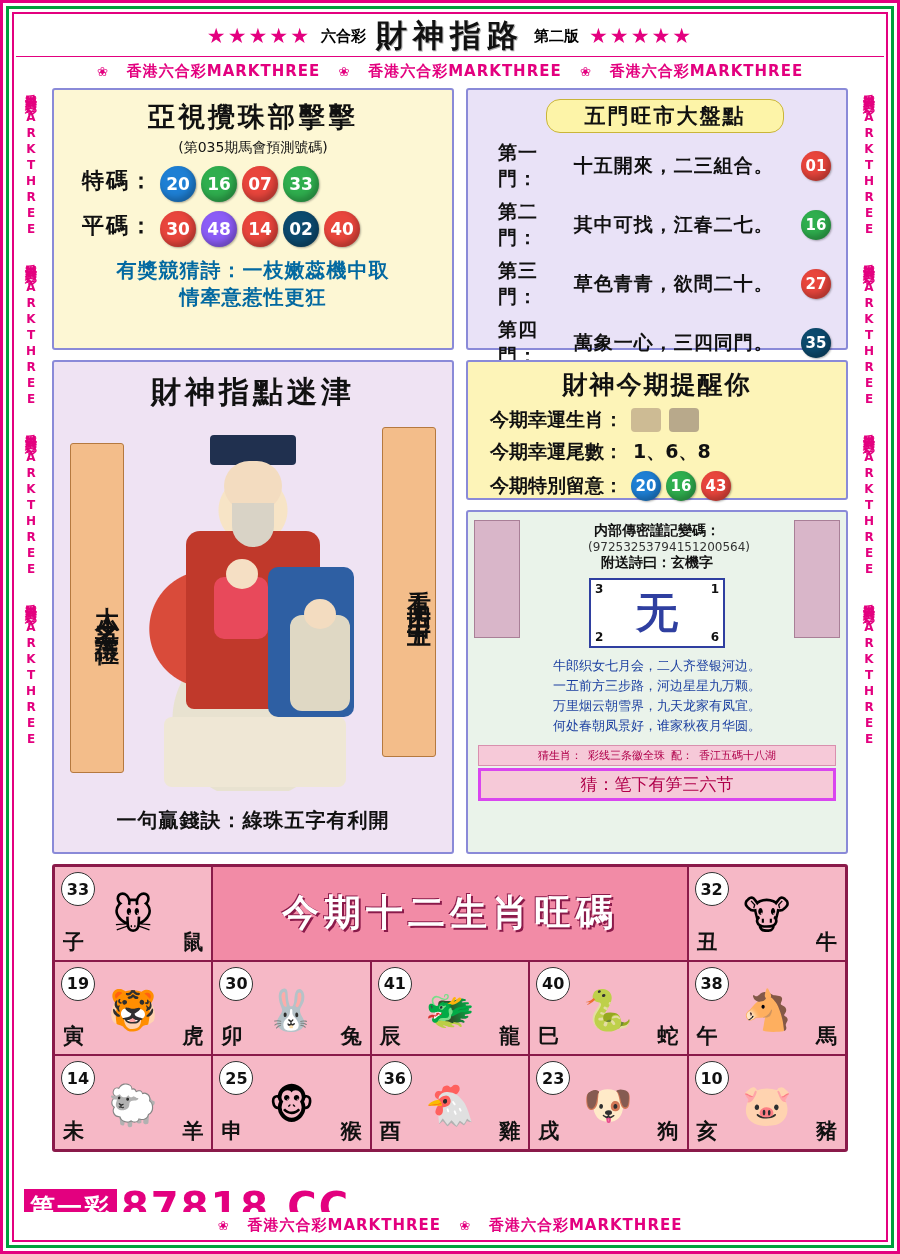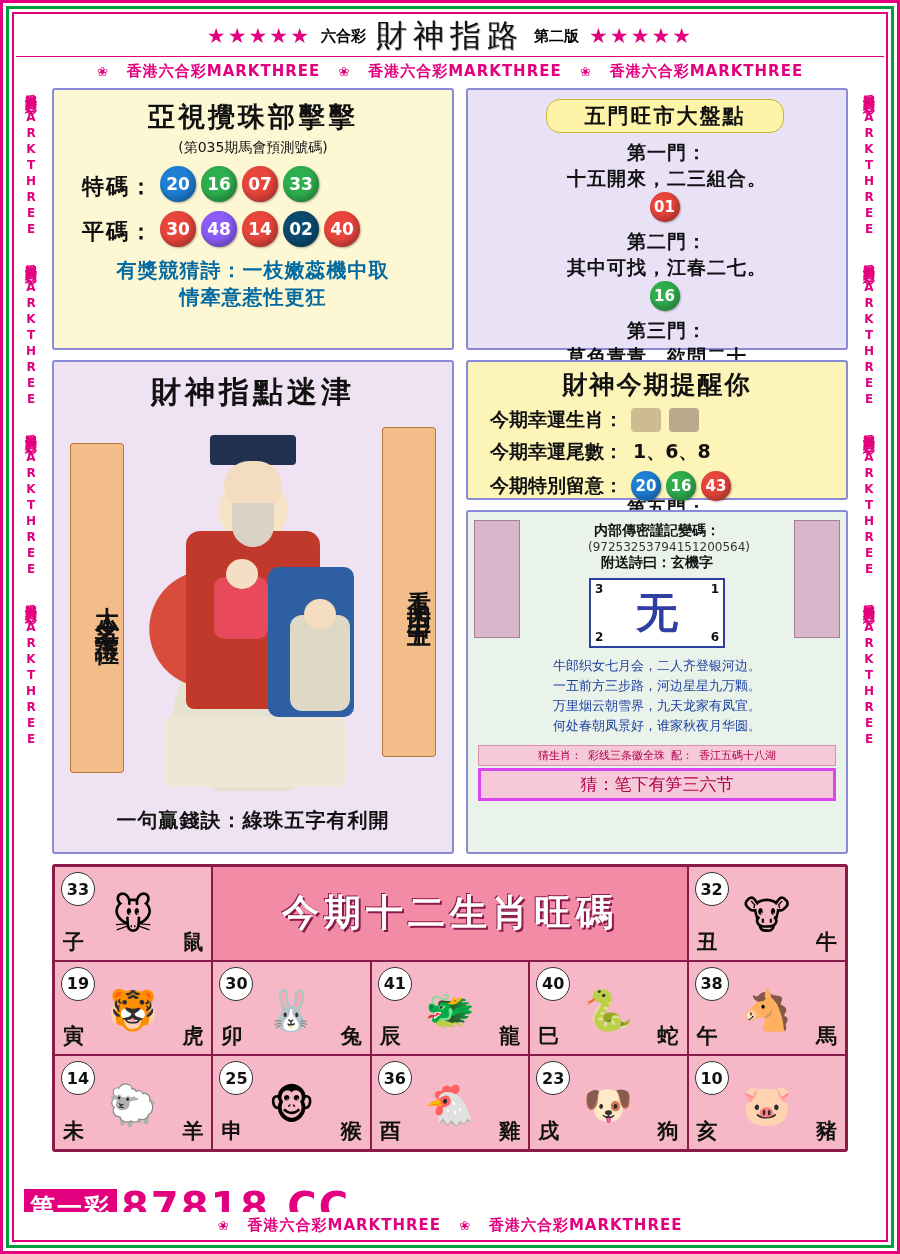--- a/index.html
+++ b/index.html
@@ -27,21 +27,21 @@
 
   
   .header{
     position:absolute;left:16px;top:16px;right:16px;height:40px;
     background:#fff;display:flex;align-items:center;justify-content:center;gap:10px;
     border-bottom:1px solid #e3007f;
   }
   .stars{color:#e3007f;font-size:21px;letter-spacing:2px;}
   .h-small{font-size:15px;color:#000;font-weight:bold;}
   .h-title{
-    font-size:31px;font-weight:normal;letter-spacing:6px;
+    font-size:31px;font-weight:bold;letter-spacing:6px;
     color:#111;text-shadow:1px 1px 0 #aaa;
   }
   .h-edition{font-size:15px;color:#000;font-weight:bold;}
 
   
   .runner{
     position:absolute;left:16px;right:16px;height:26px;
     display:flex;align-items:center;justify-content:center;gap:18px;
     color:#e3007f;font-weight:bold;font-size:15px;letter-spacing:1px;
     background:#fff;
@@ -52,37 +52,37 @@
 
   
   .content{position:absolute;left:52px;top:88px;right:52px;bottom:46px;}
 
   .box{position:absolute;box-sizing:border-box;}
 
   
   .b1{left:0;top:0;width:402px;height:262px;background:#fdf7d4;border:2px solid #8a8ad8;border-radius:3px;}
   .b1 .t1{text-align:center;font-size:27px;font-weight:bold;color:#111;margin-top:9px;letter-spacing:3px;}
   .b1 .t2{text-align:center;font-size:14px;color:#111;margin-top:4px;}
-  .row{display:flex;align-items:flex-end;margin-top:9px;padding-left:28px;}
+  .row{display:flex;align-items:flex-start;margin-top:9px;padding-left:28px;}
   .row .lbl{font-size:22px;font-weight:bold;color:#111;margin-right:6px;letter-spacing:2px;}
   .ball{
     width:36px;height:36px;border-radius:50%;display:flex;align-items:center;justify-content:center;
     color:#fff;font-weight:bold;font-size:17px;margin-right:5px;
     box-shadow:inset -3px -4px 6px rgba(0,0,0,.25), 1px 1px 2px rgba(0,0,0,.3);
   }
   .ball.sm{width:30px;height:30px;font-size:15px;}
   .b1 .poem{text-align:center;font-size:20px;font-weight:bold;color:#0369a1;margin-top:10px;line-height:1.35;letter-spacing:1px;}
 
   
   .b2{left:414px;top:0;width:382px;height:262px;background:#e9e2f7;border:2px solid #8a8ad8;border-radius:3px;padding-left:16px;}
   .b2 .cap{
     width:236px;margin:9px auto 0;background:#fdf4a8;border:1px solid #c9b53a;border-radius:14px;
     text-align:center;font-size:21px;font-weight:bold;color:#111;padding:2px 0;letter-spacing:2px;
   }
-  .b2 .line{display:flex;align-items:center;margin:7px 10px 0 14px;flex-direction:column;}
+  .b2 .line{display:flex;align-items:center;margin:7px 10px 0 14px;}
   .b2 .line .txt{flex:1;font-size:19px;color:#111;letter-spacing:1px;font-weight:bold;}
   .b2 .foot{text-align:center;font-size:15px;color:#111;margin-top:10px;font-weight:bold;}
 
   
   .b3{left:0;top:272px;width:402px;height:494px;background:#efe3f3;border:2px solid #8a8ad8;border-radius:3px;}
   .b3 .t1{text-align:center;font-size:30px;font-weight:bold;color:#111;margin-top:10px;letter-spacing:4px;}
   .b3 .stage{position:relative;height:388px;margin-top:4px;}
   .b3 .banner{
     position:absolute;width:54px;background:#f3bd8a;border:1px solid #b5793f;border-radius:3px;
     writing-mode:vertical-rl;text-orientation:upright;

